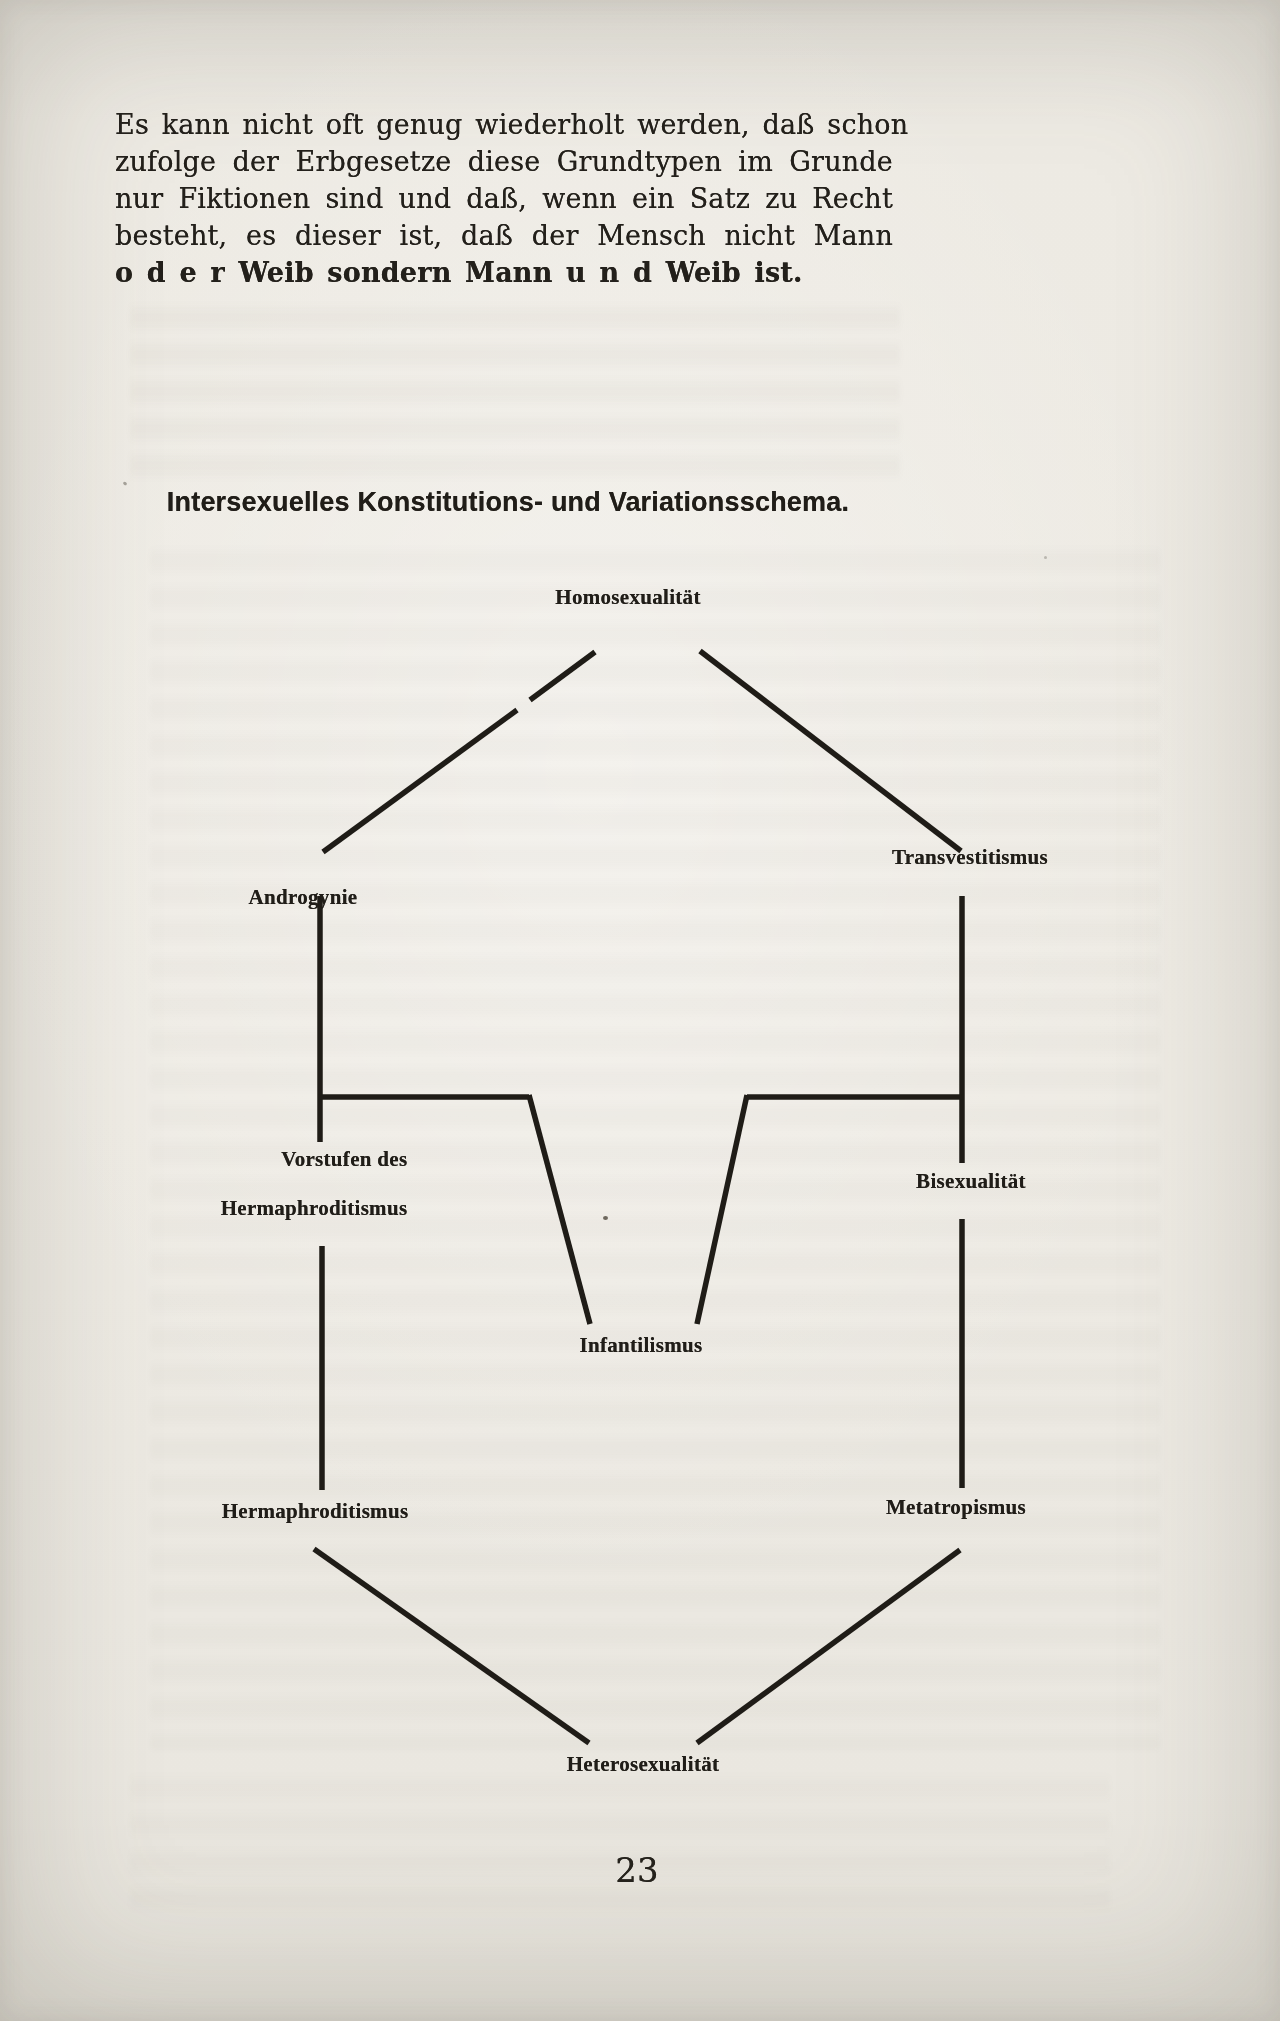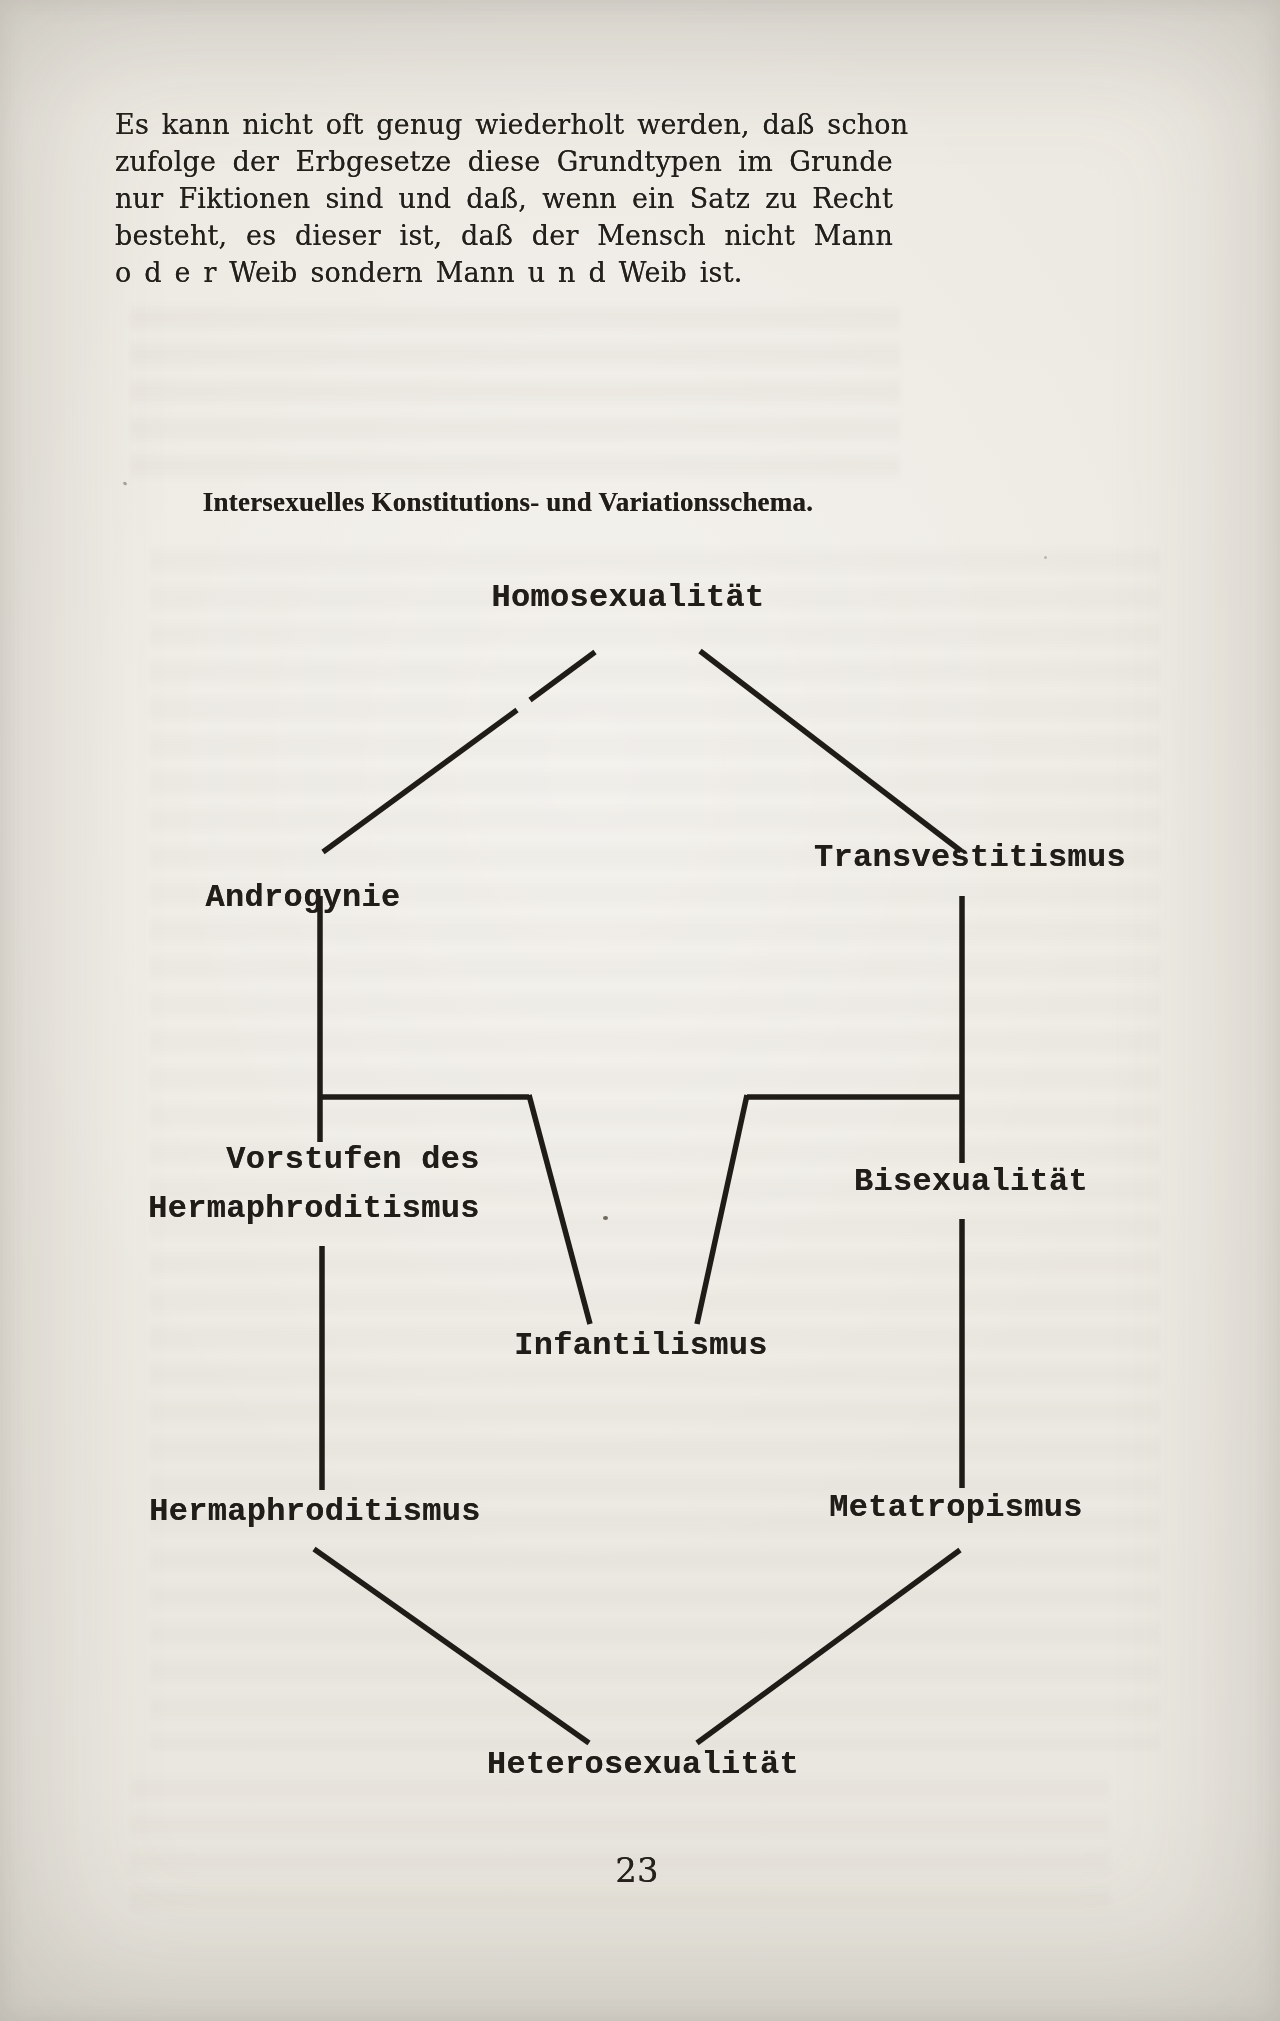--- a/index.html
+++ b/index.html
@@ -32,33 +32,33 @@
 
   .paragraph{position:absolute;left:115px;top:106px;width:778px;}
   .para-line{
     font-family:"DejaVu Serif", serif;color:#23201b;
     font-size:27px;line-height:37px;height:37px;
     word-spacing:4px;letter-spacing:0.2px;
     text-align:justify;text-align-last:justify;
     text-shadow:0 0 0.6px rgba(35,32,27,0.85);
     white-space:nowrap;
   }
-  .para-line.last{text-align:center;text-align-last:left;}
+  .para-line.last{text-align:center;text-align-last:left;font-weight:bold;}
 
   .heading{
     position:absolute;left:508px;top:487px;transform:translateX(-50%);
-    font-family:Liberation Serif, serif;font-weight:bold;color:#201d18;
+    font-family:Liberation Sans, sans-serif;font-weight:bold;color:#201d18;
     font-size:27px;white-space:nowrap;letter-spacing:0.2px;
     text-shadow:0 0 0.5px rgba(32,29,24,0.8);
   }
 
   .label{
     position:absolute;transform:translateX(-50%);
-    font-family:Liberation Mono, monospace;font-weight:bold;color:#201d18;
-    font-size:32px;line-height:31px;white-space:nowrap;letter-spacing:0.3px;
+    font-family:Liberation Serif, serif;font-weight:bold;color:#201d18;
+    font-size:21px;line-height:31px;white-space:nowrap;letter-spacing:0.3px;
     text-shadow:0 0 0.5px rgba(32,29,24,0.75);
   }
   .label.two-line{line-height:49px;text-align:right;}
 
   .pagenum{
     position:absolute;left:637px;top:1850px;transform:translateX(-50%);
     font-family:"DejaVu Serif", serif;color:#26231d;font-size:34px;
     text-shadow:0 0 0.5px rgba(35,32,27,0.8);
   }
 

